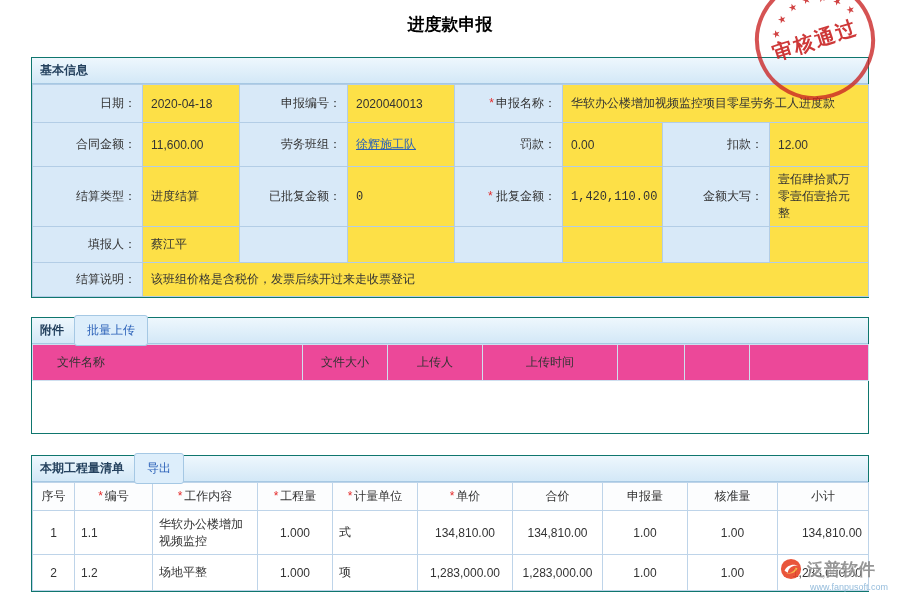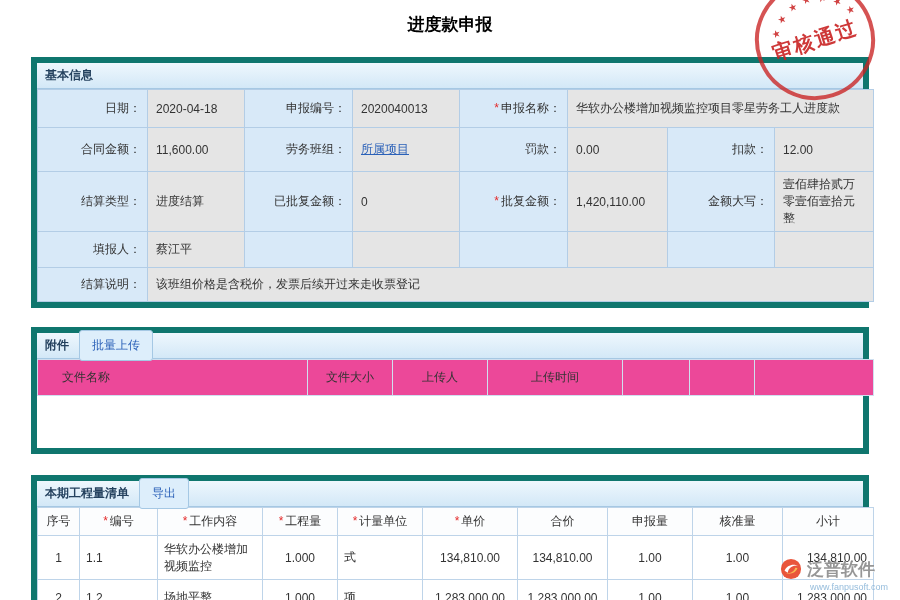--- a/index.html
+++ b/index.html
@@ -14,38 +14,38 @@
     border:4px solid rgba(201,34,34,.78); border-radius:50%;
     transform:rotate(-18deg); z-index:50; pointer-events:none;
     display:flex; align-items:center; justify-content:center; }
   .stamp-text { color:rgba(201,34,34,.9); font-size:20px; font-weight:bold; letter-spacing:2px; }
   .stamp .star { position:absolute; font-size:10px; color:rgba(201,34,34,.85);
     transform:translate(-50%,-50%); }
   .st1{left:21px;top:38px;} .st2{left:31px;top:26px;} .st3{left:45px;top:18px;}
   .st4{left:60px;top:15px;} .st5{left:75px;top:18px;} .st6{left:89px;top:26px;}
   .st7{left:99px;top:38px;}
 
-  .panel { margin:0 31px; border:6px solid #0f766e; background:#fff; }
+  .panel { margin:0 31px; border:1px solid #0f766e; background:#fff; }
   .panel.basic { margin-top:21px; }
   .panel.attach { margin-top:19px; }
   .panel.items  { margin-top:21px; }
 
   .panel-bar { height:26px; display:flex; align-items:center; gap:10px; padding:0 8px;
     background:linear-gradient(#eef7fd,#d3e8f7); border-bottom:1px solid #a6c8e3;
     font-size:12px; color:#1e3a57; }
   .bar-title { font-weight:bold; color:#24415e; }
   .tab-btn { display:inline-block; padding:6px 12px; background:#ddeefb;
     border:1px solid #a5c8e4; border-radius:3px; color:#2b61b8; font-size:12px; cursor:pointer; }
 
   table { border-collapse:collapse; table-layout:fixed; width:100%; }
   .info-table td { border:1px solid #b3cde6; font-size:12px; color:#333; overflow:hidden; }
   .lbl { background:#d8e9f8; text-align:right; padding:4px 6px; }
-  .val { background:#e5e5e5; text-align:left; padding:4px 8px; }
+  .val { background:#fde047; text-align:left; padding:4px 8px; }
   .r1 td{height:38px;} .r2 td{height:34px;} .r3 td{height:44px;}
-  .r4 td{height:46px;} .r5 td{height:36px;} .r6 td{height:34px;}
+  .r4 td{height:46px;font-family:Liberation Mono, monospace;} .r5 td{height:36px;} .r6 td{height:34px;}
   .req { color:#e42b2b; margin-right:2px; }
   .link { color:#2b61b8; text-decoration:underline; cursor:pointer; }
 
   .att-table th { height:36px; border:1px solid #cfdfef; background:#ec4899;
     font-size:12px; font-weight:normal; color:#333; text-align:center; }
   .att-table th.first { text-align:left; padding-left:24px; }
   .att-empty { height:52px; background:#fff; }
 
   .items-table th { height:28px; border:1px solid #bed4e9; background:#fcfdfe;
     font-size:12px; font-weight:normal; color:#333; text-align:center; }
@@ -101,21 +101,21 @@
         <td class="val">2020-04-18</td>
         <td class="lbl">申报编号：</td>
         <td class="val">2020040013</td>
         <td class="lbl"><span class="req">*</span><span>申报名称：</span></td>
         <td class="val" colspan="3">华软办公楼增加视频监控项目零星劳务工人进度款</td>
       </tr>
       <tr class="r3">
         <td class="lbl">合同金额：</td>
         <td class="val">11,600.00</td>
         <td class="lbl">劳务班组：</td>
-        <td class="val"><span class="link">所属项目</span></td>
+        <td class="val"><span class="link">徐辉施工队</span></td>
         <td class="lbl">罚款：</td>
         <td class="val">0.00</td>
         <td class="lbl">扣款：</td>
         <td class="val">12.00</td>
       </tr>
       <tr class="r4">
         <td class="lbl">结算类型：</td>
         <td class="val">进度结算</td>
         <td class="lbl">已批复金额：</td>
         <td class="val">0</td>

